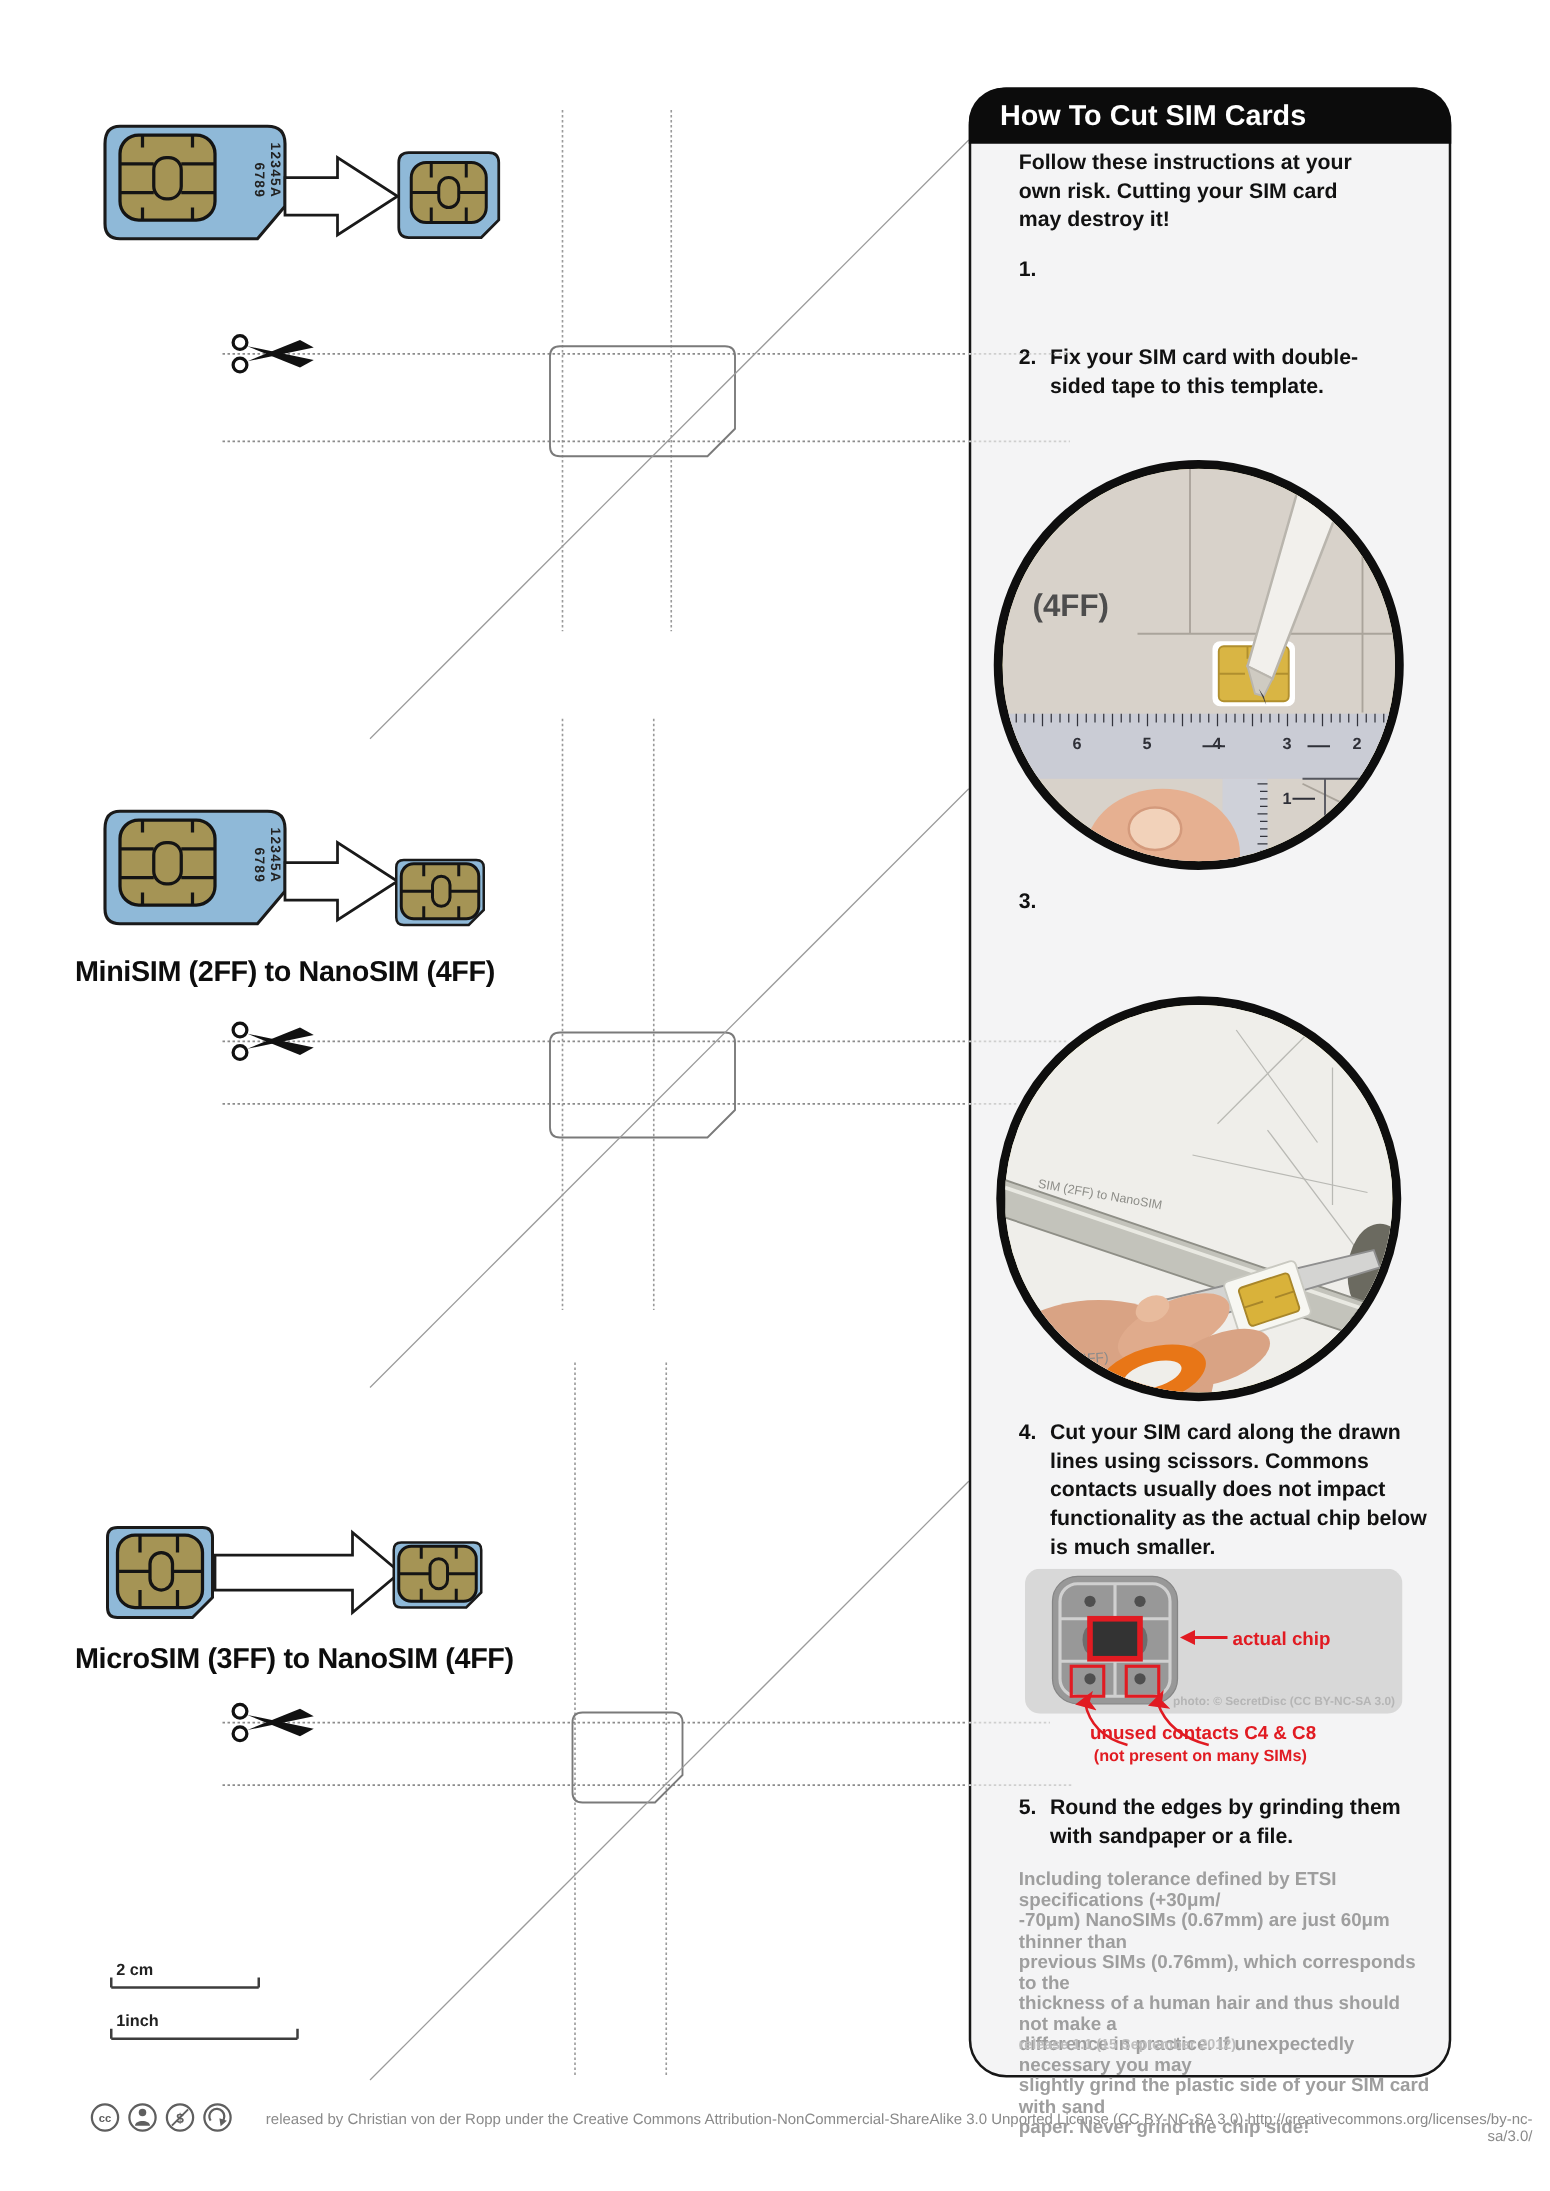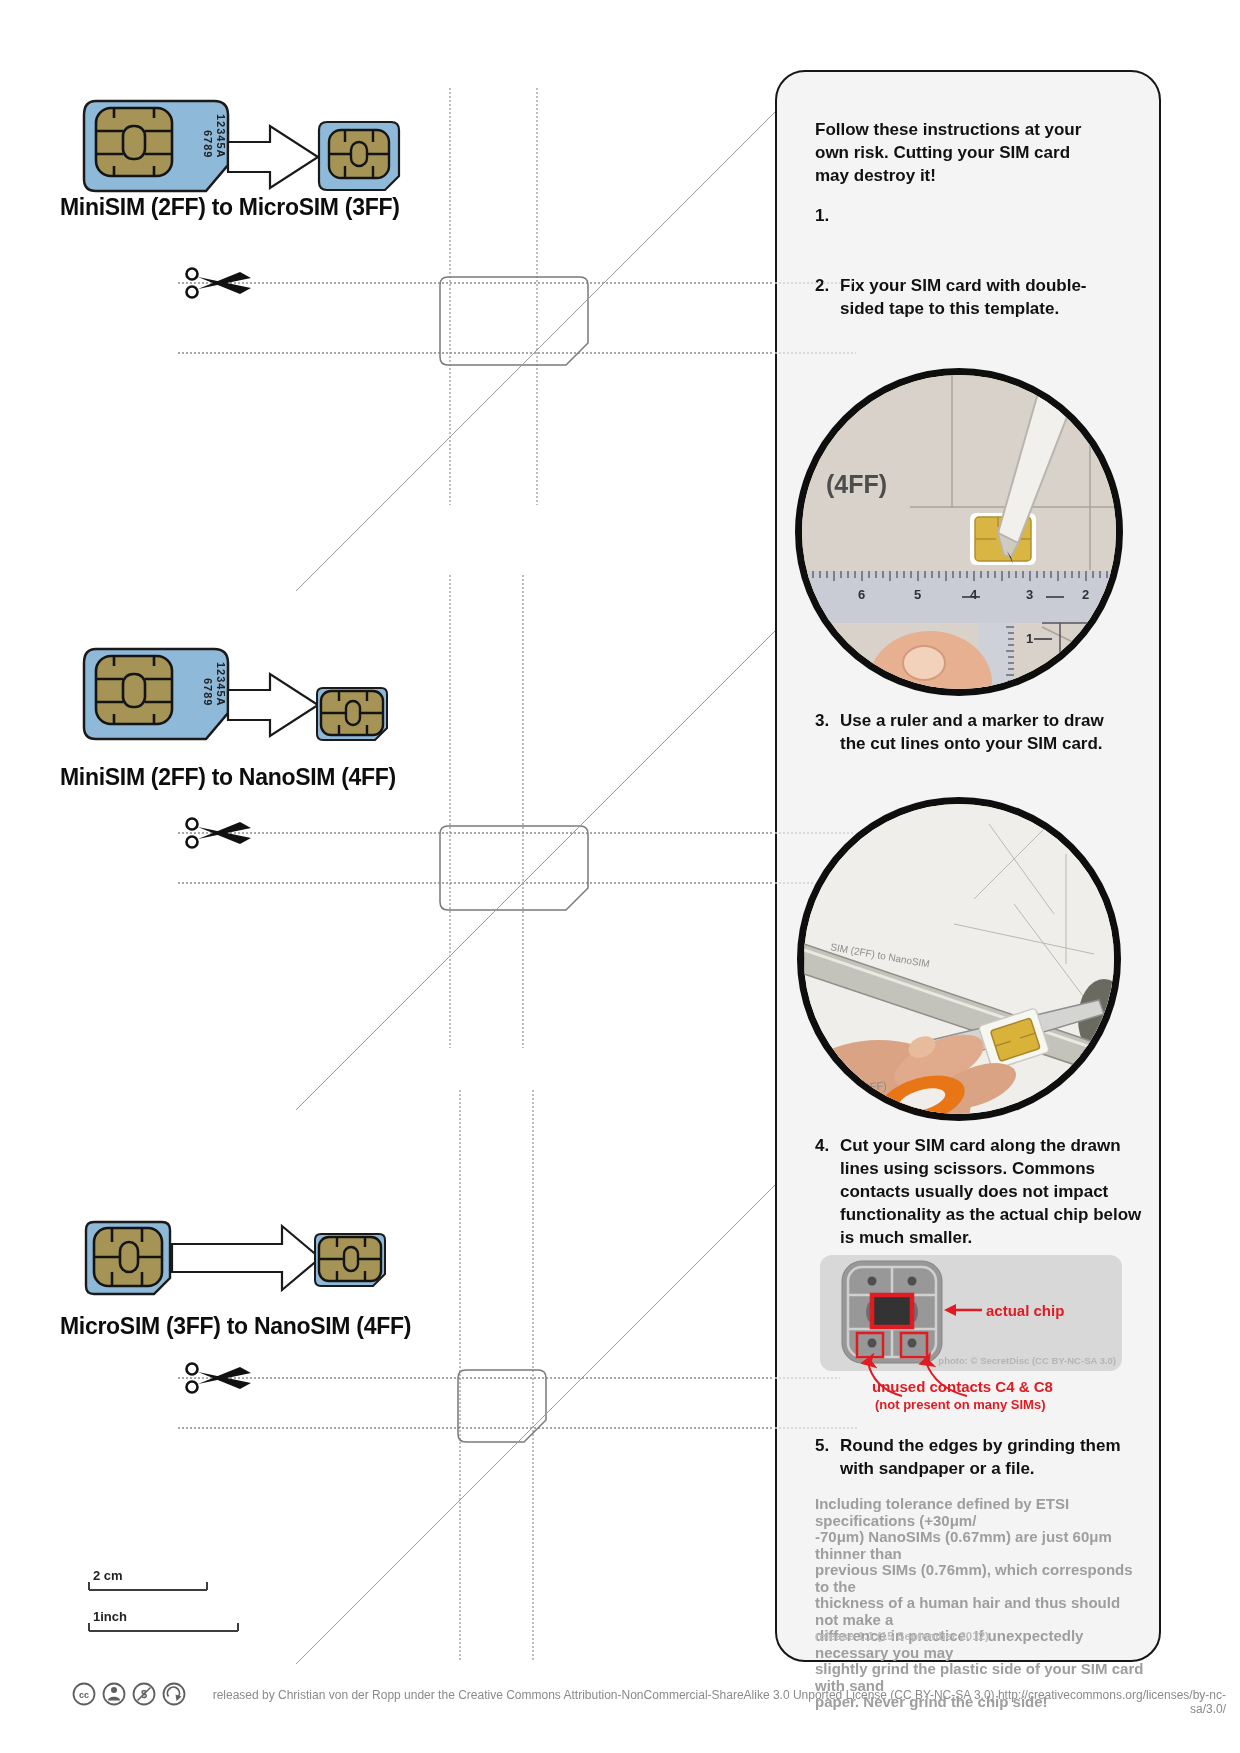--- a/index.html
+++ b/index.html
@@ -143,28 +143,30 @@
     <g transform="translate(233,18)">
       <path d="M8,2 H66 Q72,2 72,8 V42 L60,54 H8 Q2,54 2,48 V8 Q2,2 8,2 Z" fill="#8fb9d8" stroke="#1a1a1a" stroke-width="2"></path>
       <g stroke="#141414" stroke-width="2.4" fill="none">
         <rect x="6" y="5" width="62" height="44" rx="10" fill="#a59455"></rect>
         <rect x="31" y="15" width="14" height="24" rx="7"></rect>
         <path d="M6,27 H31 M45,27 H68 M24,5 V15 M52,5 V15 M24,39 V49 M52,39 V49"></path>
       </g>
     </g>
   </svg>
 
-  <div class="abs section-label" style="left:60px;top:194px;">MiniSIM (2FF) to MicroSIM (3FF)</div>
   <div class="abs section-label" style="left:60px;top:764px;">MiniSIM (2FF) to NanoSIM (4FF)</div>
   <div class="abs section-label" style="left:60px;top:1313px;">MicroSIM (3FF) to NanoSIM (4FF)</div>
 
   <div class="abs scale-label" style="left:93px;top:1568px;">2 cm</div>
   <div class="abs scale-label" style="left:93px;top:1609px;">1inch</div>
 
   <div class="panel">
+    <div class="panel-header">
+      <div class="panel-title">How To Cut SIM Cards</div>
+    </div>
 
     <div class="abs ptext pre" style="left:38px;top:46px;width:320px;">Follow these instructions at your
 own risk. Cutting your SIM card
 may destroy it!</div>
 
     <div class="abs ptext step" style="left:38px;top:132px;width:330px;">
       <span class="step-num">1.</span>
     </div>
 
     <div class="abs ptext step" style="left:38px;top:202px;width:330px;">
@@ -277,22 +279,20 @@
 
         <g>
           <ellipse cx="128" cy="308" rx="62" ry="52" fill="#e6b091"></ellipse>
           <ellipse cx="122" cy="288" rx="21" ry="17" fill="#f2d2ba" stroke="#d49a7c" stroke-width="2"></ellipse>
         </g>
       </svg>
     </div>
 
     <div class="abs ptext step" style="left:38px;top:637px;width:330px;">
       <span class="step-num">3.</span>
-      <span class="pre">Use a ruler and a marker to draw
-the cut lines onto your SIM card.</span>
     </div>
 
     <div class="photo-circle" style="left:20px;top:725px;width:310px;height:310px;">
       <svg width="310" height="310" viewBox="0 0 310 310">
         <rect width="310" height="310" fill="#efeeea"></rect>
         <g stroke="#b9b9b4" stroke-width="1" fill="none">
           <line x1="185" y1="20" x2="250" y2="110"></line>
           <line x1="240" y1="25" x2="170" y2="95"></line>
           <line x1="262" y1="50" x2="262" y2="160"></line>
           <line x1="150" y1="120" x2="290" y2="150"></line>

